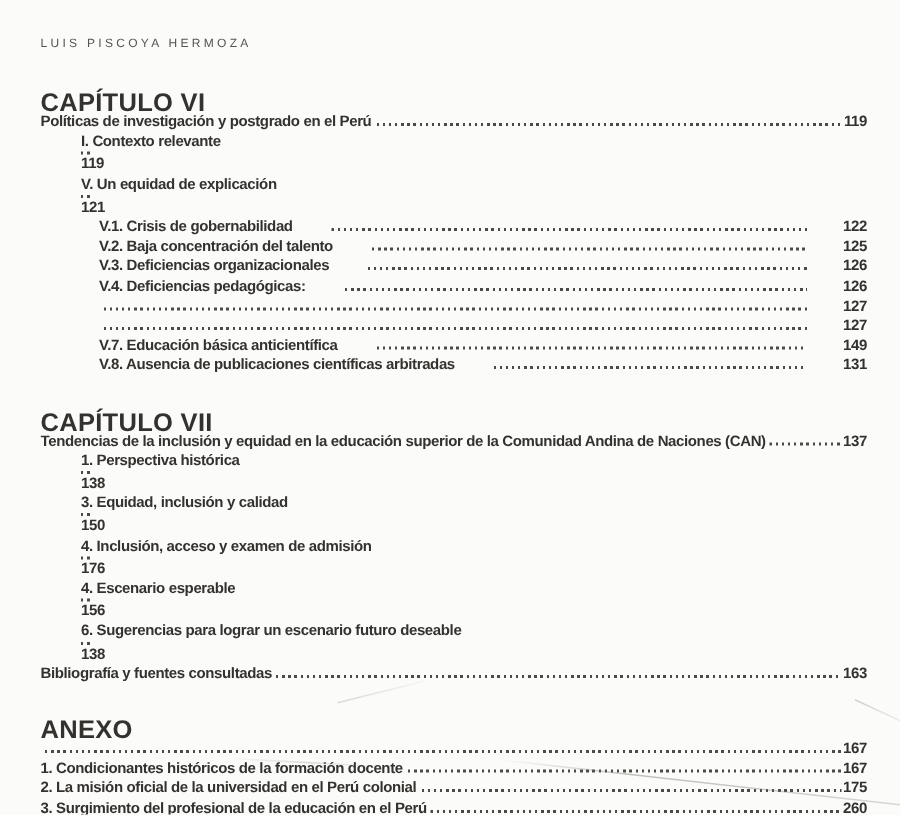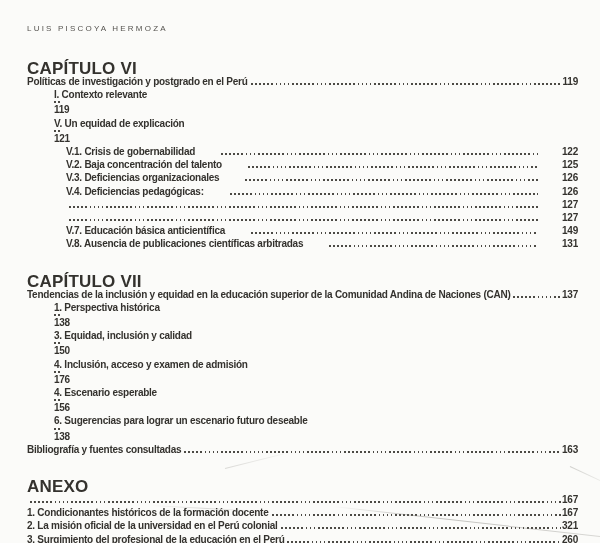--- a/index.html
+++ b/index.html
@@ -184,21 +184,21 @@
           <span class="pagenum">167</span>
         </div>
         <div class="row indent-0">
           <span class="label">1. Condicionantes históricos de la formación docente</span>
           <span class="leader"></span>
           <span class="pagenum">167</span>
         </div>
         <div class="row indent-0">
           <span class="label">2. La misión oficial de la universidad en el Perú colonial</span>
           <span class="leader"></span>
-          <span class="pagenum">321</span>
+          <span class="pagenum">175</span>
         </div>
         <div class="row indent-0">
           <span class="label">3. Surgimiento del profesional de la educación en el Perú</span>
           <span class="leader"></span>
           <span class="pagenum">260</span>
         </div>
         <div class="row indent-0">
           <span class="label">4. Estructura del sistema de formación docente vigente desde 1970</span>
           <span class="leader"></span>
           <span class="pagenum">181</span>

